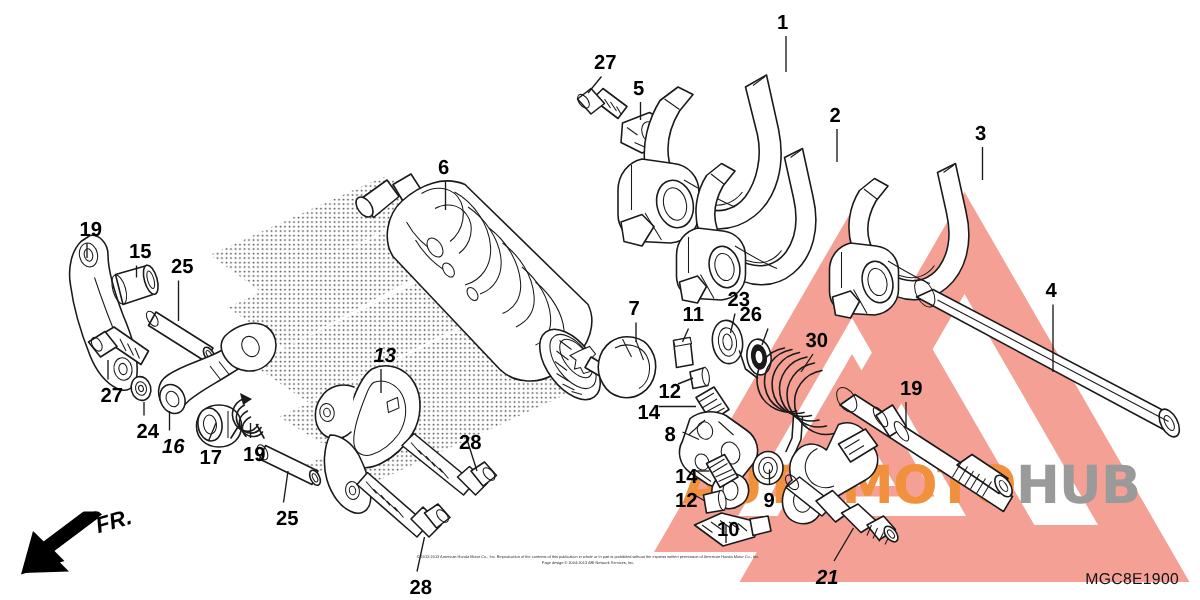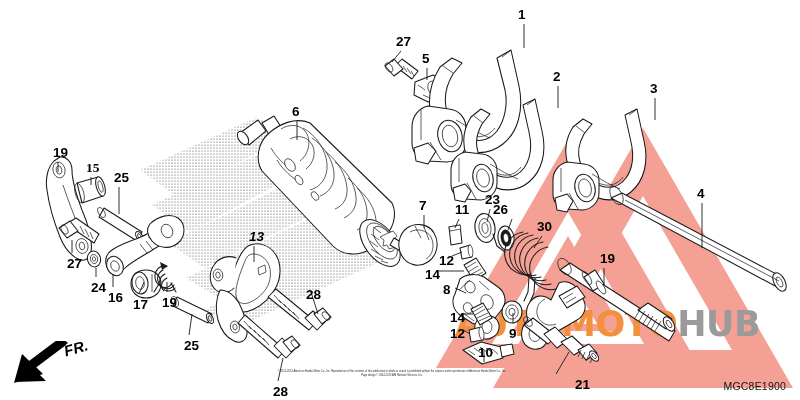--- a/index.html
+++ b/index.html
@@ -598,27 +598,27 @@
       <span class="num" style="left: 419px; top: 199px;">7</span>
       <span class="num" style="left: 443px; top: 283px;">8</span>
       <span class="num" style="left: 509px; top: 327px;">9</span>
       <span class="num" style="left: 478px; top: 346px;">10</span>
       <span class="num" style="left: 455px; top: 203px;">11</span>
       <span class="num" style="left: 439px; top: 254px;">12</span>
       <span class="num" style="left: 450px; top: 327px;">12</span>
       <span class="num" style="left: 249px; top: 230px; font-style: italic;">13</span>
       <span class="num" style="left: 425px; top: 268px;">14</span>
       <span class="num" style="left: 450px; top: 311px;">14</span>
-      <span class="num" style="left: 86px; top: 161px; font-family: Liberation Serif, serif;">15</span>
-      <span class="num" style="left: 108px; top: 291px;">16</span>
+      <span class="num" style="left: 86px; top: 161px;">15</span>
+      <span class="num" style="left: 108px; top: 291px; font-style: italic;">16</span>
       <span class="num" style="left: 133px; top: 298px;">17</span>
       <span class="num" style="left: 162px; top: 296px;">19</span>
       <span class="num" style="left: 600px; top: 252px;">19</span>
       <span class="num" style="left: 537px; top: 220px;">30</span>
-      <span class="num" style="left: 575px; top: 378px;">21</span>
+      <span class="num" style="left: 544px; top: 378px; font-style: italic;">21</span>
       <span class="num" style="left: 53px; top: 146px;">19</span>
       <span class="num" style="left: 485px; top: 193px;">23</span>
       <span class="num" style="left: 91px; top: 281px;">24</span>
       <span class="num" style="left: 114px; top: 171px;">25</span>
       <span class="num" style="left: 184px; top: 339px;">25</span>
       <span class="num" style="left: 493px; top: 203px;">26</span>
       <span class="num" style="left: 396px; top: 35px;">27</span>
       <span class="num" style="left: 67px; top: 257px;">27</span>
       <span class="num" style="left: 306px; top: 288px;">28</span>
       <span class="num" style="left: 273px; top: 385px;">28</span>

